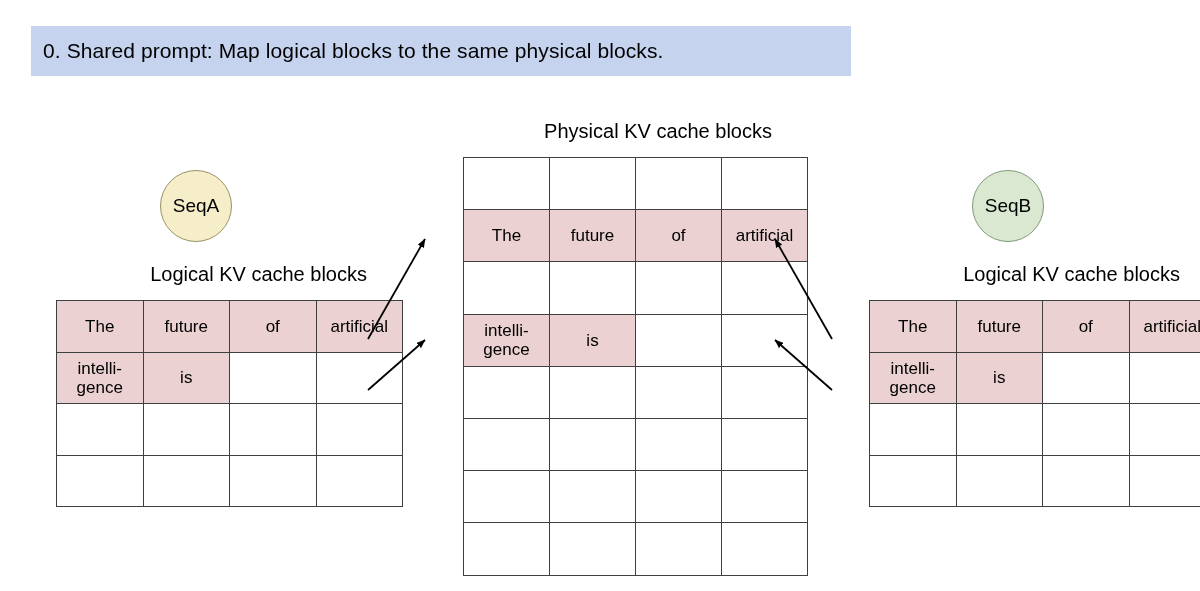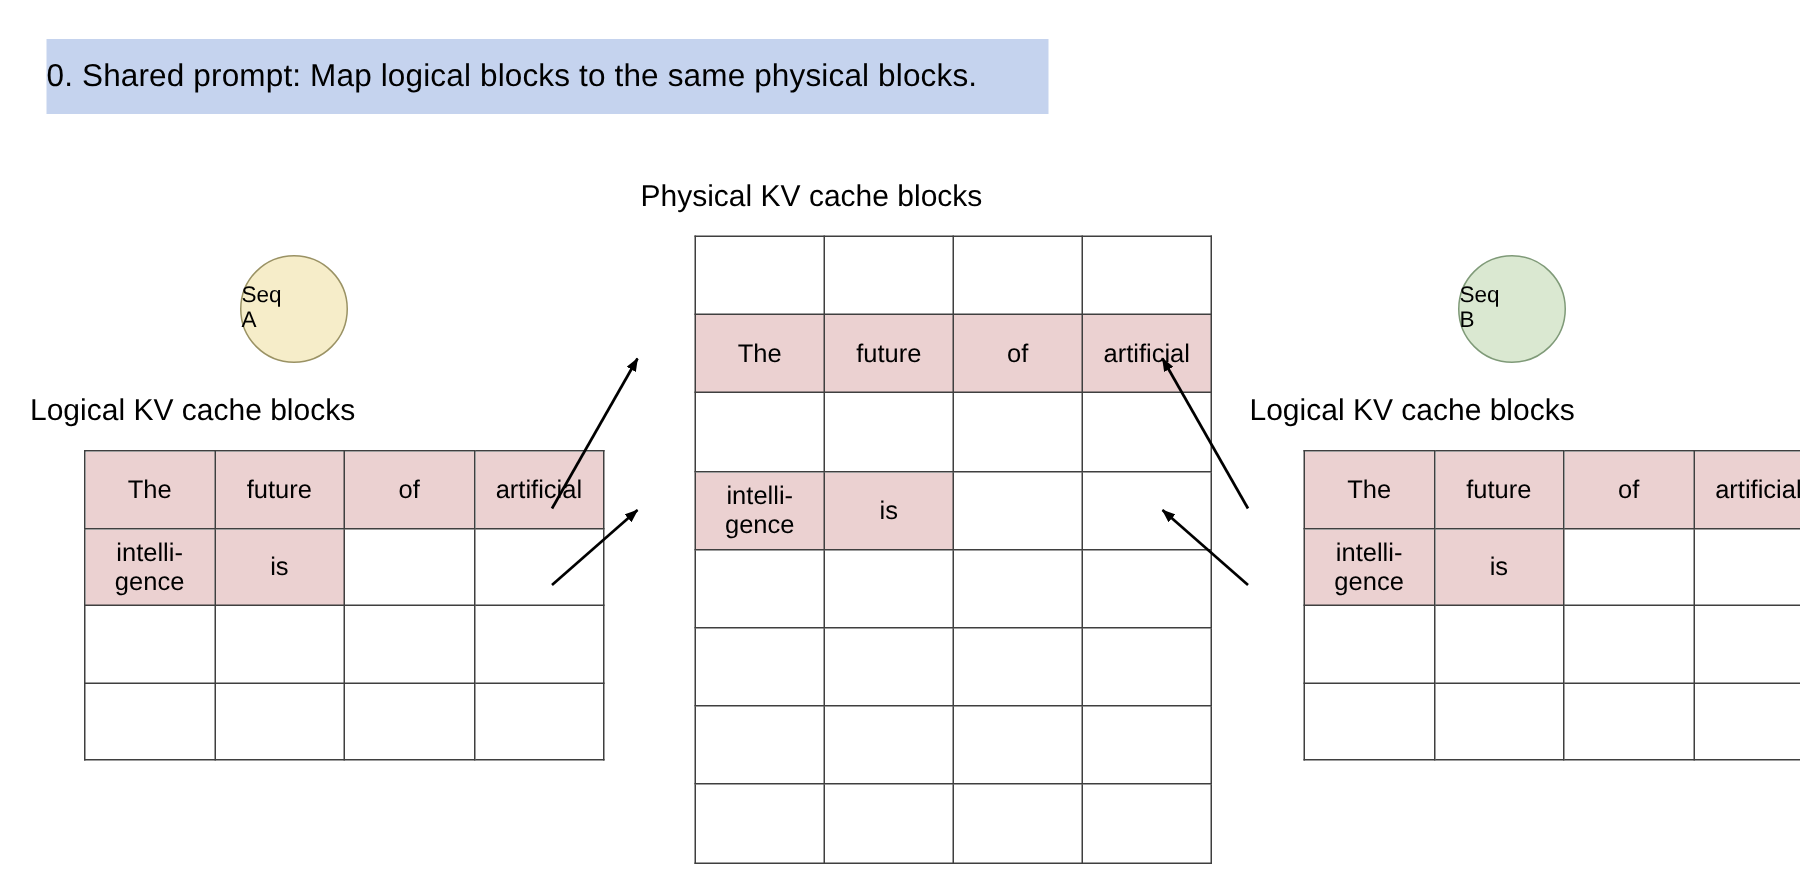--- a/index.html
+++ b/index.html
@@ -14,69 +14,69 @@
     overflow: hidden;
     font-family: "Liberation Sans", sans-serif;
     color: #000000;
   }
 
   
   #banner {
     position: absolute;
     left: 31px;
     top: 26px;
-    width: 668px;
+    width: 820px;
     height: 50px;
     background: #c5d3ee;
     display: flex;
     align-items: center;
-    padding-left: 0;
+    padding-left: 12px;
     box-sizing: border-box;
   }
   #banner .banner-text {
     font-size: 21px;
     color: #000000;
     white-space: nowrap;
     letter-spacing: 0.1px;
   }
 
   
   .seq-circle {
     position: absolute;
     width: 72px;
     height: 72px;
     border-radius: 50%;
     border: 1.6px solid #8a8a6a;
     box-sizing: border-box;
     display: flex;
-    flex-direction: column;
-    align-items: flex-start;
+    flex-direction: row;
+    align-items: center;
     justify-content: center;
     line-height: 1.12;
-    font-size: 15px;
+    font-size: 19px;
   }
   #seq-a-circle {
     left: 160px;
     top: 170px;
     background: #f6edc9;
     border-color: #9a9264;
   }
   #seq-b-circle {
     left: 972px;
     top: 170px;
     background: #dae8d1;
     border-color: #7f9a78;
   }
 
   
   .caption {
     position: absolute;
     font-size: 20px;
     white-space: nowrap;
-    text-align: left;
+    text-align: right;
   }
   #caption-physical { left: 427px; top: 120px; width: 345px; }
   #caption-left     { left: 20px;  top: 263px; width: 347px; }
   #caption-right    { left: 833px; top: 263px; width: 347px; }
 
   
   .kv-table {
     position: absolute;
     border-collapse: collapse;
     table-layout: fixed;

